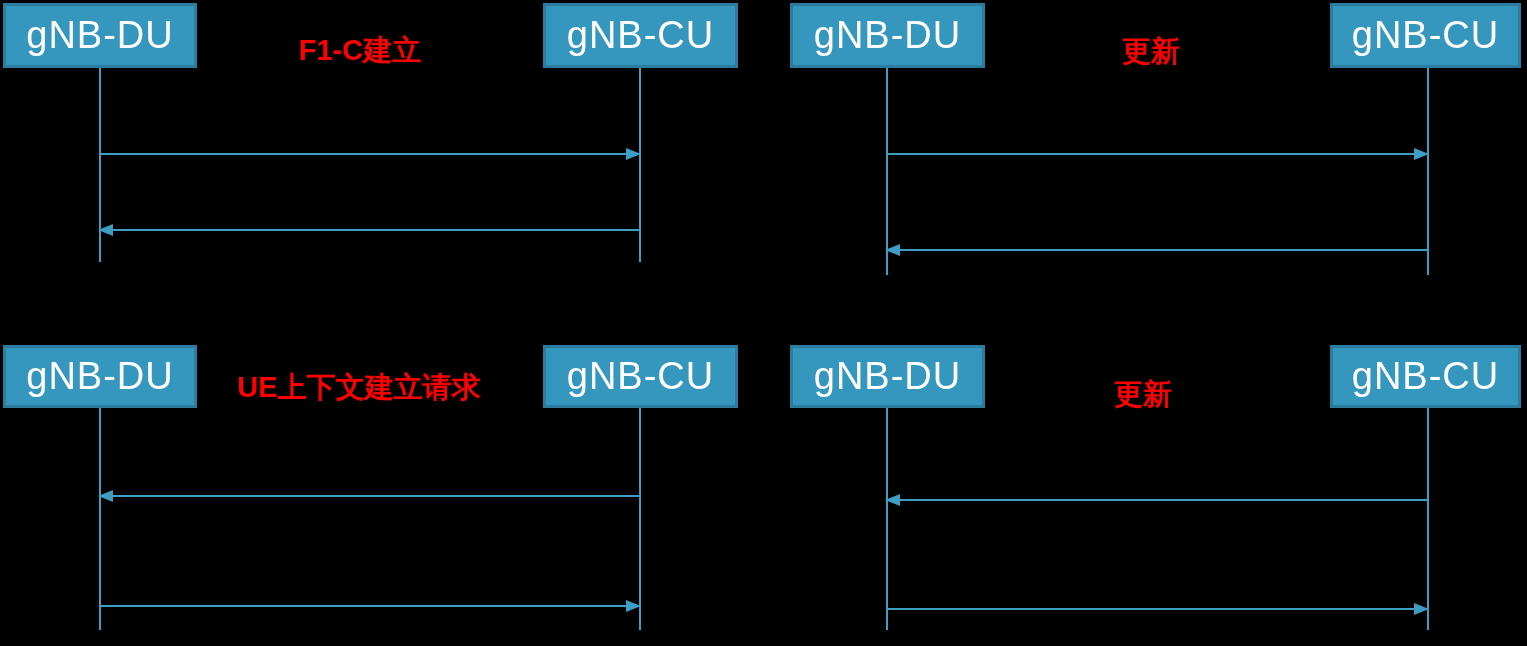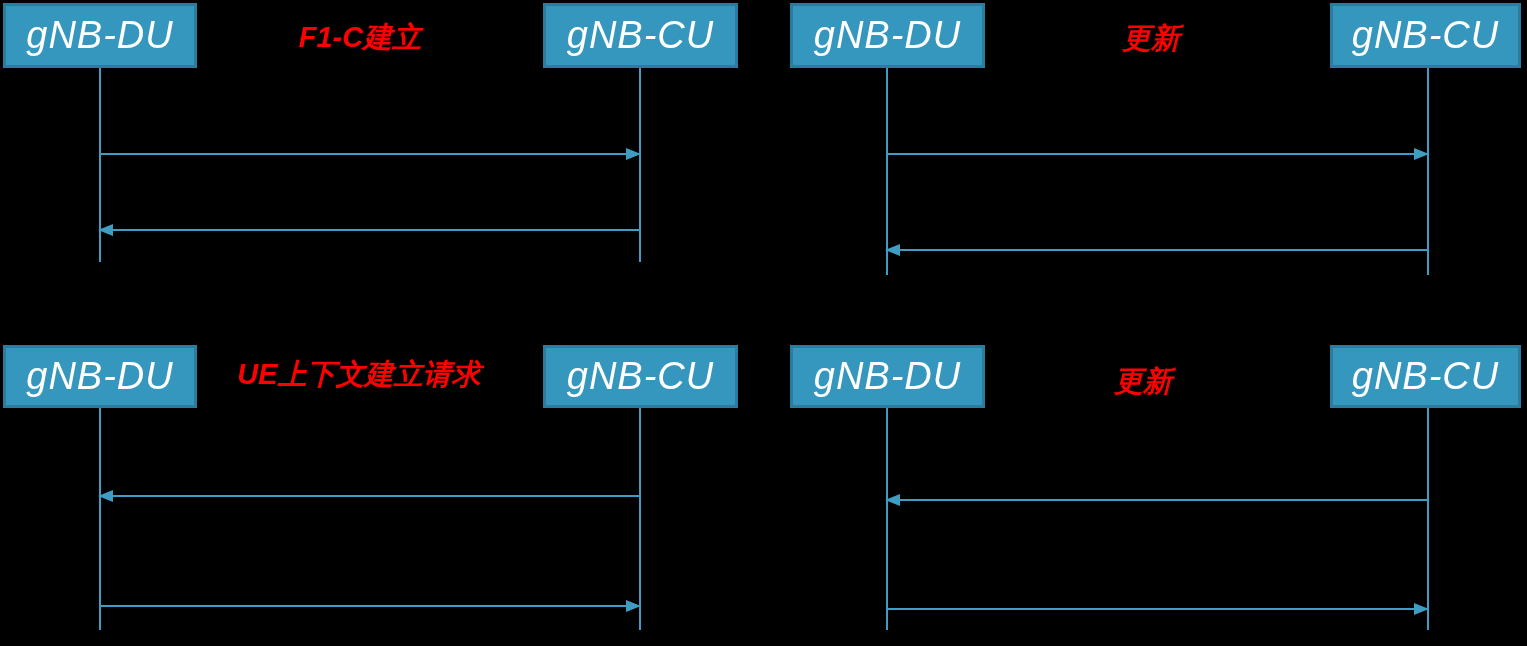--- a/index.html
+++ b/index.html
@@ -11,21 +11,20 @@
     --box-text: #FFFFFF;
   }
   html, body { margin: 0; padding: 0; background: var(--bg); }
   .canvas {
     position: relative;
     width: 1527px;
     height: 630px;
     background: var(--bg);
     overflow: hidden;
     font-family: "Liberation Sans", sans-serif;
-    font-style: italic;
   }
   .box {
     position: absolute;
     box-sizing: border-box;
     background: var(--box-fill);
     border: 3px solid var(--box-border);
     color: var(--box-text);
     display: flex;
     align-items: center;
     justify-content: center;
@@ -33,20 +32,21 @@
     letter-spacing: 1px;
   }
   .title {
     position: absolute;
     color: var(--title);
     font-weight: bold;
     font-size: 29px;
     text-align: center;
     line-height: 34px;
     white-space: nowrap;
+    margin-top: 13px;
   }
   .lifeline {
     position: absolute;
     width: 2px;
     background: var(--line);
   }
   .msg {
     position: absolute;
     height: 2px;
     background: var(--line);

